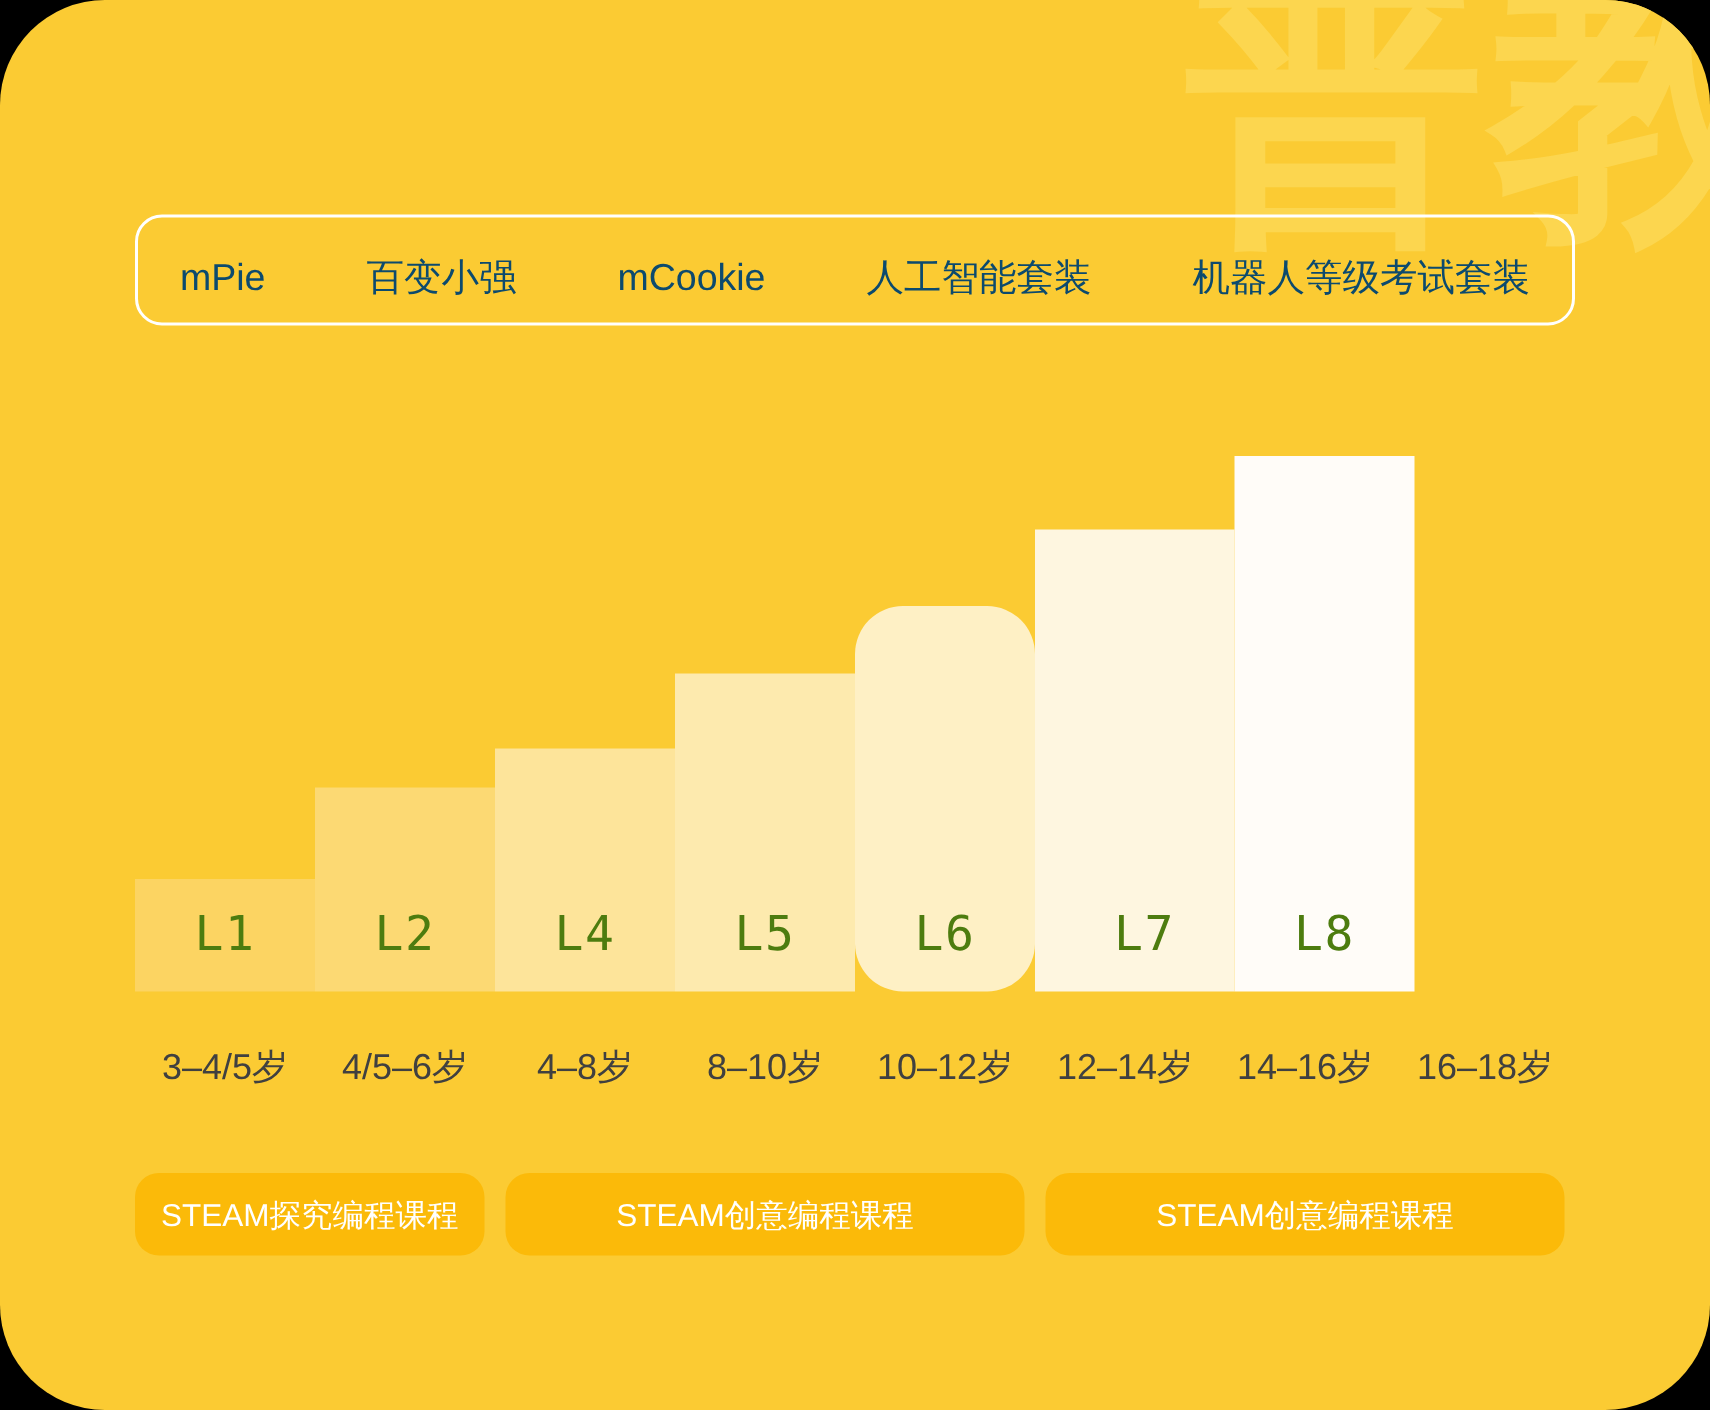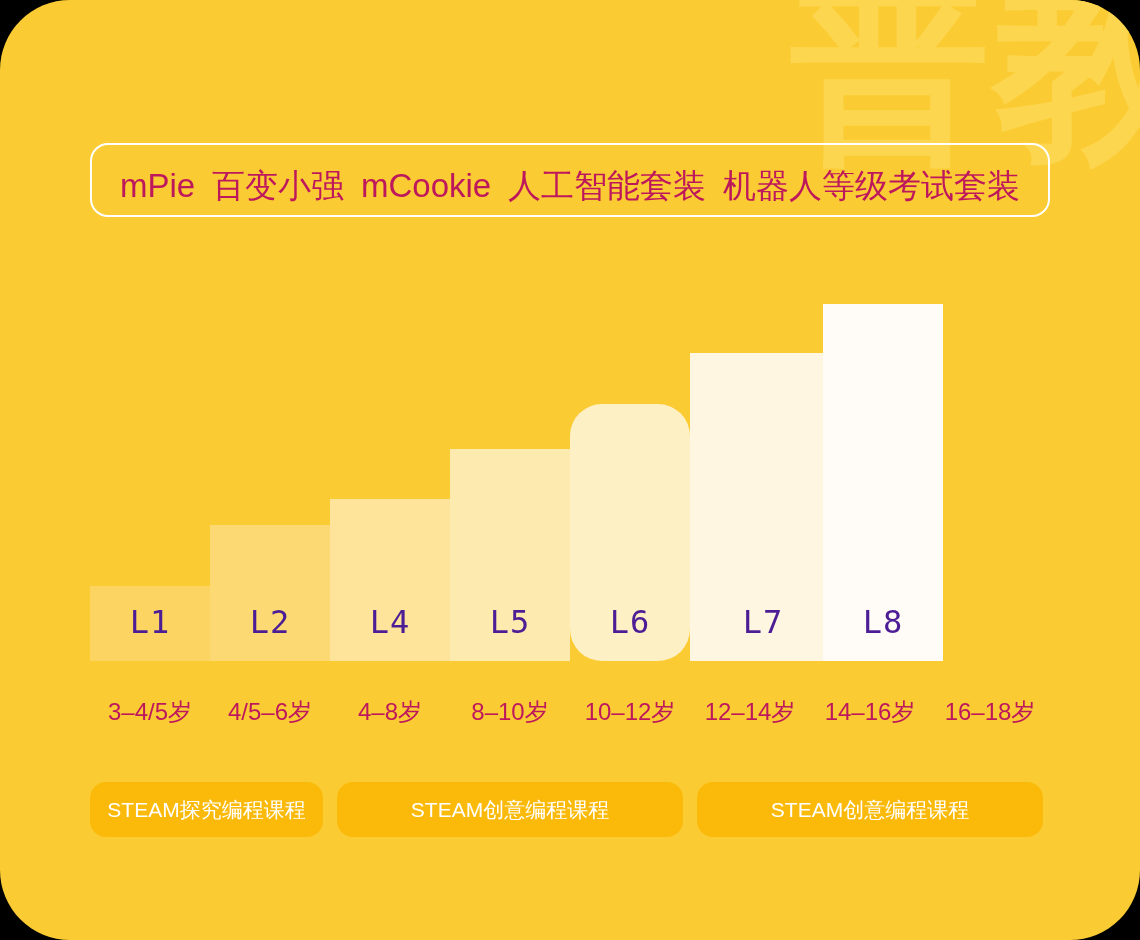--- a/index.html
+++ b/index.html
@@ -50,22 +50,22 @@
     height: 74px;
     box-sizing: border-box;
     border: 2px solid #FFFFFF;
     border-radius: 18px;
     display: flex;
     align-items: center;
     justify-content: space-between;
     padding: 0 28px;
   }
   .nav-item {
-    color: #be185d;
-    font-size: 33px;
+    color: #0c4a6e;
+    font-size: 25px;
     line-height: 1;
     white-space: nowrap;
     cursor: pointer;
     margin-top: 10px;
   }
 
   
   #chart {
     position: absolute;
     left: 90px;
@@ -76,42 +76,42 @@
     align-items: flex-end;
   }
   .bar {
     width: 120px;
     position: relative;
     display: flex;
     align-items: flex-end;
     justify-content: center;
   }
   .bar-label {
-    color: #4c1d95;
+    color: #4d7c0f;
     font-size: 32px;
     line-height: 1;
     padding-bottom: 23px;
     letter-spacing: 1px;
     font-family: "DejaVu Sans Mono", "Liberation Mono", monospace;
     user-select: none;
     margin-top: 12px;
   }
 
   
   #age-row {
     position: absolute;
     left: 90px;
     top: 700px;
     width: 960px;
     display: flex;
   }
   .age-cell {
     width: 120px;
     text-align: center;
-    color: #be185d;
+    color: #404040;
     font-size: 24px;
     line-height: 1;
     white-space: nowrap;
   }
 
   
   #course-row {
     position: absolute;
     left: 90px;
     top: 782px;

